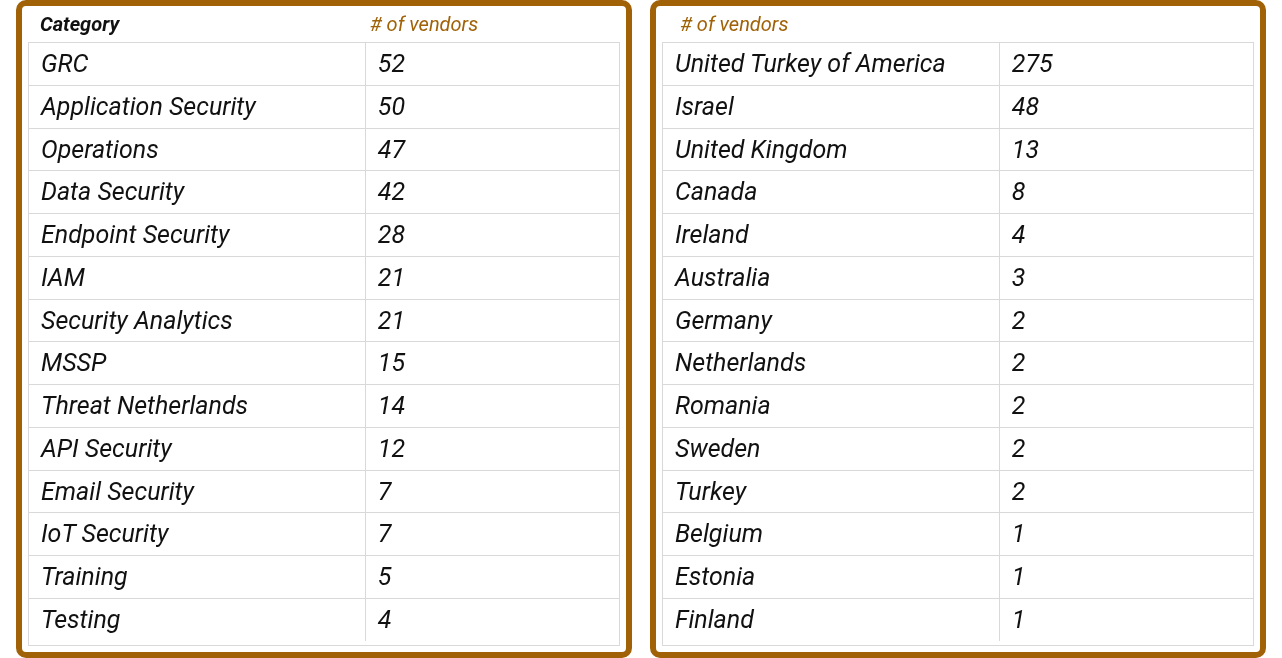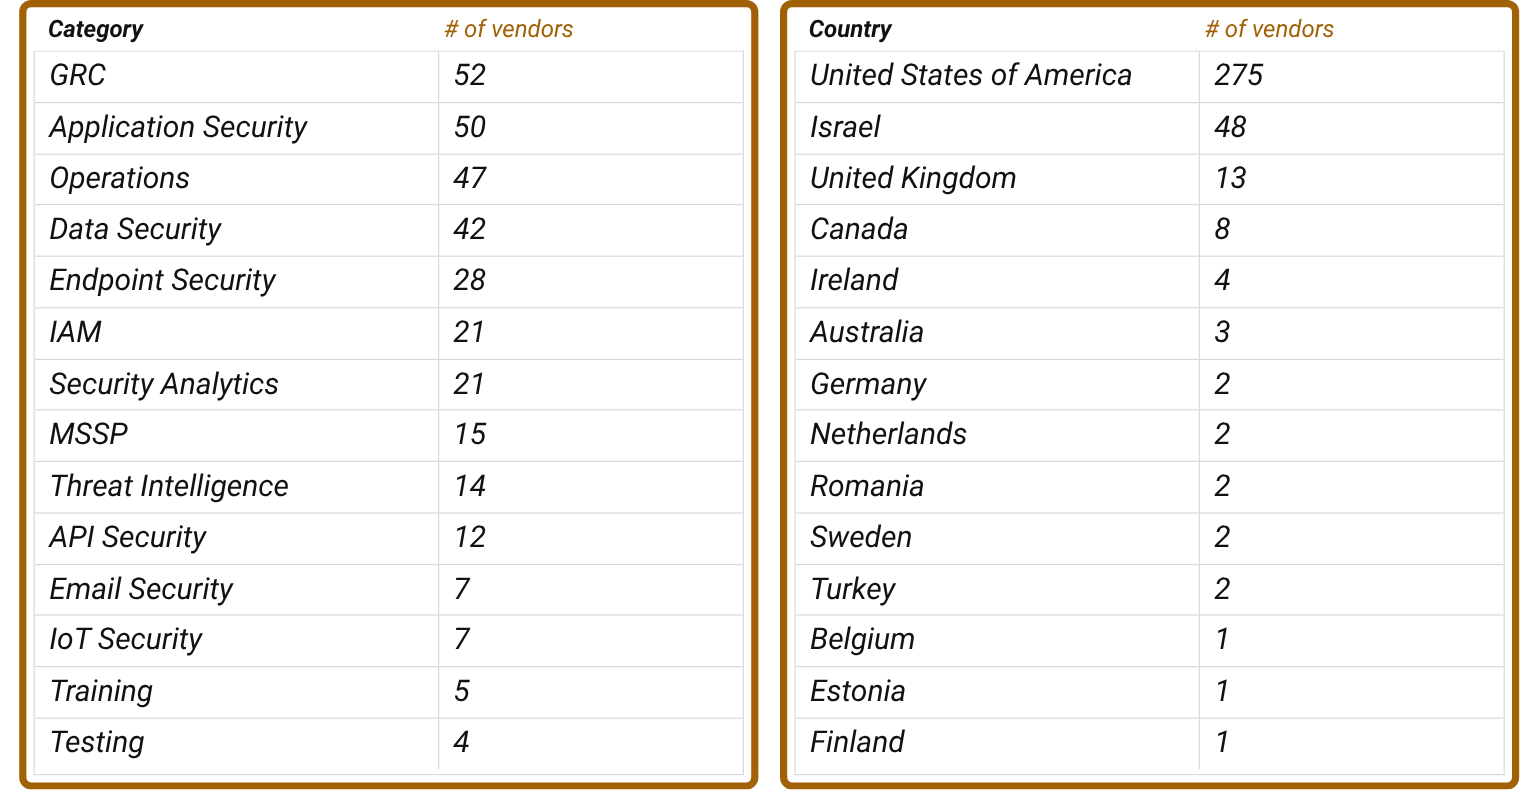--- a/index.html
+++ b/index.html
@@ -120,21 +120,21 @@
             </tr>
           <tr>
               <td class="name-cell">Security Analytics</td>
               <td class="count-cell">21</td>
             </tr>
           <tr>
               <td class="name-cell">MSSP</td>
               <td class="count-cell">15</td>
             </tr>
           <tr>
-              <td class="name-cell">Threat Intelligence</td>
+              <td class="name-cell">Threat Netherlands</td>
               <td class="count-cell">14</td>
             </tr>
           <tr>
               <td class="name-cell">API Security</td>
               <td class="count-cell">12</td>
             </tr>
           <tr>
               <td class="name-cell">Email Security</td>
               <td class="count-cell">7</td>
             </tr>
@@ -151,29 +151,28 @@
               <td class="count-cell">4</td>
             </tr>
         </tbody>
       </table>
     </div>
   </div>
 </div>
 
 <div class="panel">
   <div class="panel-header">
-    <div class="col-left">Country</div>
     <div class="col-right"># of vendors</div>
   </div>
   <div class="panel-body-wrap">
     <div class="panel-body">
       <table>
         <tbody>
           <tr>
-              <td class="name-cell">United States of America</td>
+              <td class="name-cell">United Turkey of America</td>
               <td class="count-cell">275</td>
             </tr>
           <tr>
               <td class="name-cell">Israel</td>
               <td class="count-cell">48</td>
             </tr>
           <tr>
               <td class="name-cell">United Kingdom</td>
               <td class="count-cell">13</td>
             </tr>

